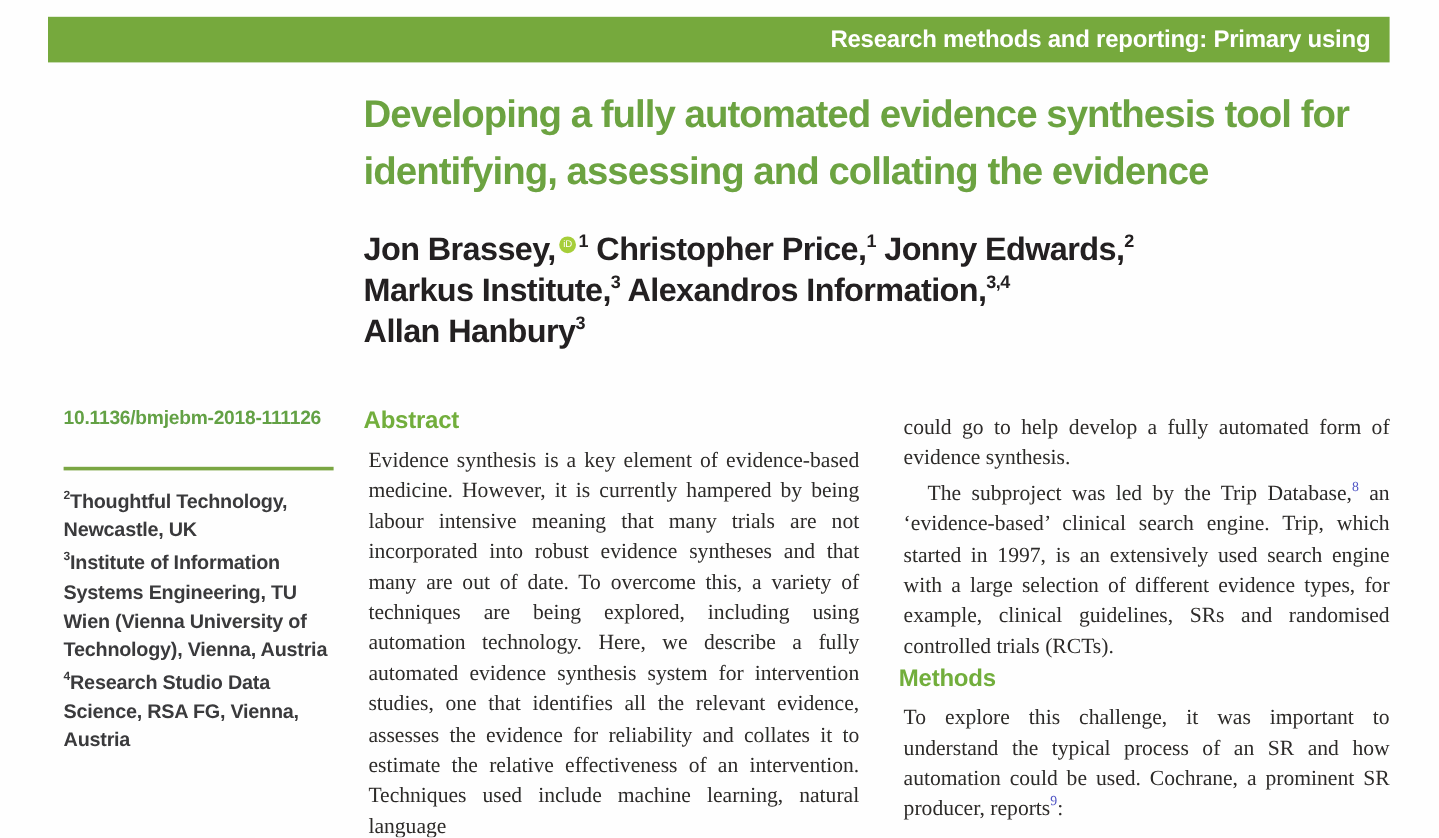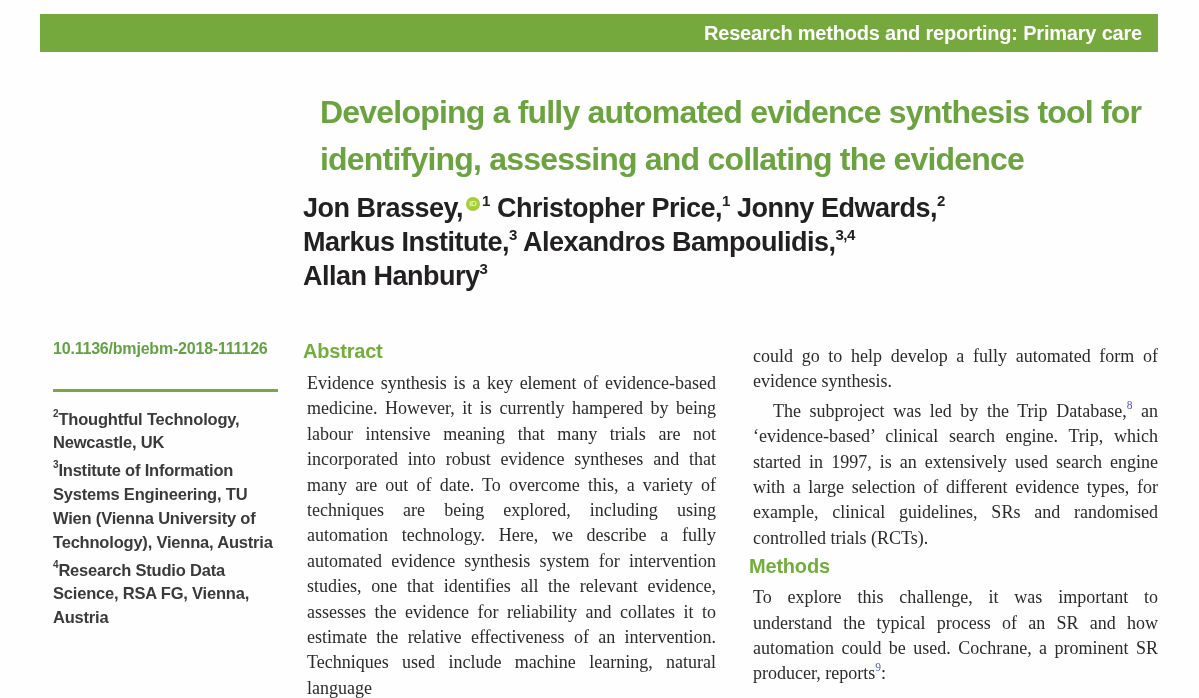--- a/index.html
+++ b/index.html
@@ -6,21 +6,21 @@
     --banner-green:#76a93d; --title-green:#6ca341; --heading-green:#72ae3c;
     --rule-green:#7aa643; --doi-green:#63a145; --link-blue:#5156c5;
     --orcid-green:#a6ce39; --body-ink:#2d2b29; --side-ink:#3a3a3c; --author-ink:#232021;
   }
   html,body{margin:0;padding:0;background:#ffffff;}
   .page{position:relative;width:1199px;height:698px;background:#fefefe;overflow:hidden;
         font-family:"Liberation Sans",sans-serif;}
   .banner{position:absolute;left:40px;top:14px;width:1118px;height:38px;
           background:var(--banner-green);display:flex;align-items:center;justify-content:flex-end;}
   .banner span{color:#ffffff;font-weight:700;font-size:20px;letter-spacing:-0.2px;padding-right:16px;}
-  .title{position:absolute;left:303px;top:72px;width:880px;margin:17px;
+  .title{position:absolute;left:303px;top:72px;width:880px;margin:0;
          color:var(--title-green);font-size:32px;line-height:47px;font-weight:700;letter-spacing:-0.8px;}
   .authors{position:absolute;left:303px;top:191px;width:780px;
            color:var(--author-ink);font-size:27px;line-height:34px;font-weight:700;letter-spacing:-0.5px;}
   .authors sup{font-size:15px;position:relative;top:-1px;line-height:0;}
   .orcid{display:inline-block;width:14px;height:14px;border-radius:50%;background:var(--orcid-green);
          color:#fff;font-size:8px;font-weight:400;text-align:center;line-height:14px;
          position:relative;top:-11px;margin:0 2px 0 3px;letter-spacing:0;}
   .sidebar{position:absolute;left:53px;top:340px;width:228px;color:var(--side-ink);}
   .doi{color:var(--doi-green);font-size:16px;font-weight:600;letter-spacing:-0.2px;}
   .rule{border:none;height:2.5px;background:var(--rule-green);margin:31px 0 11px 0;width:225px;}
@@ -35,26 +35,26 @@
         text-align:justify;color:var(--body-ink);}
   .indent{text-indent:20px;}
   sup.ref{color:var(--link-blue);font-size:11.5px;line-height:0;position:relative;top:-1px;cursor:pointer;}
 </style>
 </head>
 <body>
 
 <div class="page">
 
   <header class="banner">
-    <span>Research methods and reporting: Primary care</span>
+    <span>Research methods and reporting: Primary using</span>
   </header>
 
   <h1 class="title">Developing a fully automated evidence synthesis tool for identifying, assessing and collating the evidence</h1>
 
-  <div class="authors"><span>Jon Brassey,</span><span class="orcid">iD</span><sup>1</sup> <span>Christopher Price,</span><sup>1</sup> <span>Jonny Edwards,</span><sup>2</sup><br><span>Markus Institute,</span><sup>3</sup> <span>Alexandros Bampoulidis,</span><sup>3,4</sup><br><span>Allan Hanbury</span><sup>3</sup> </div>
+  <div class="authors"><span>Jon Brassey,</span><span class="orcid">iD</span><sup>1</sup> <span>Christopher Price,</span><sup>1</sup> <span>Jonny Edwards,</span><sup>2</sup><br><span>Markus Institute,</span><sup>3</sup> <span>Alexandros Information,</span><sup>3,4</sup><br><span>Allan Hanbury</span><sup>3</sup> </div>
 
   <aside class="sidebar">
     <div class="doi">10.1136/bmjebm-2018-111126</div>
     <hr class="rule">
     <div class="affils">
         <div class="affil"><sup>2</sup>Thoughtful Technology, Newcastle, UK</div>
         <div class="affil"><sup>3</sup>Institute of Information Systems Engineering, TU Wien (Vienna University of Technology), Vienna, Austria</div>
         <div class="affil"><sup>4</sup>Research Studio Data Science, RSA FG, Vienna, Austria</div>
       </div>
 

